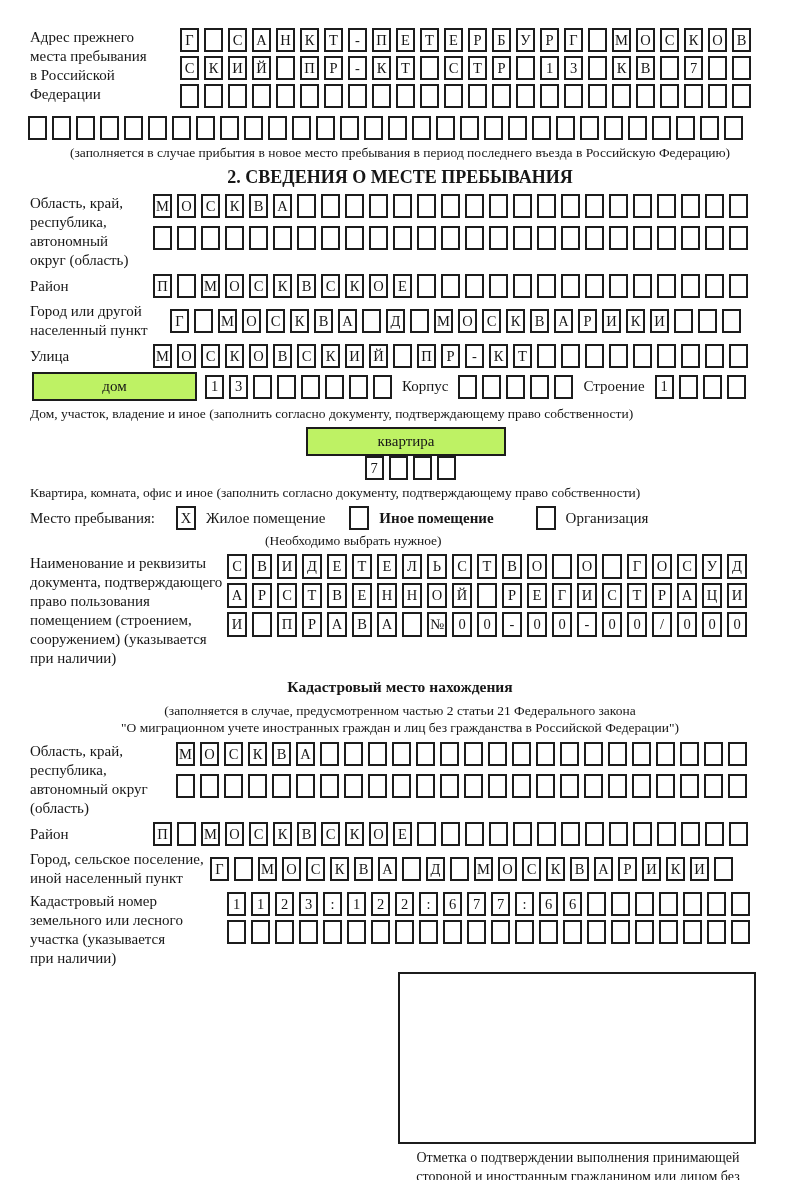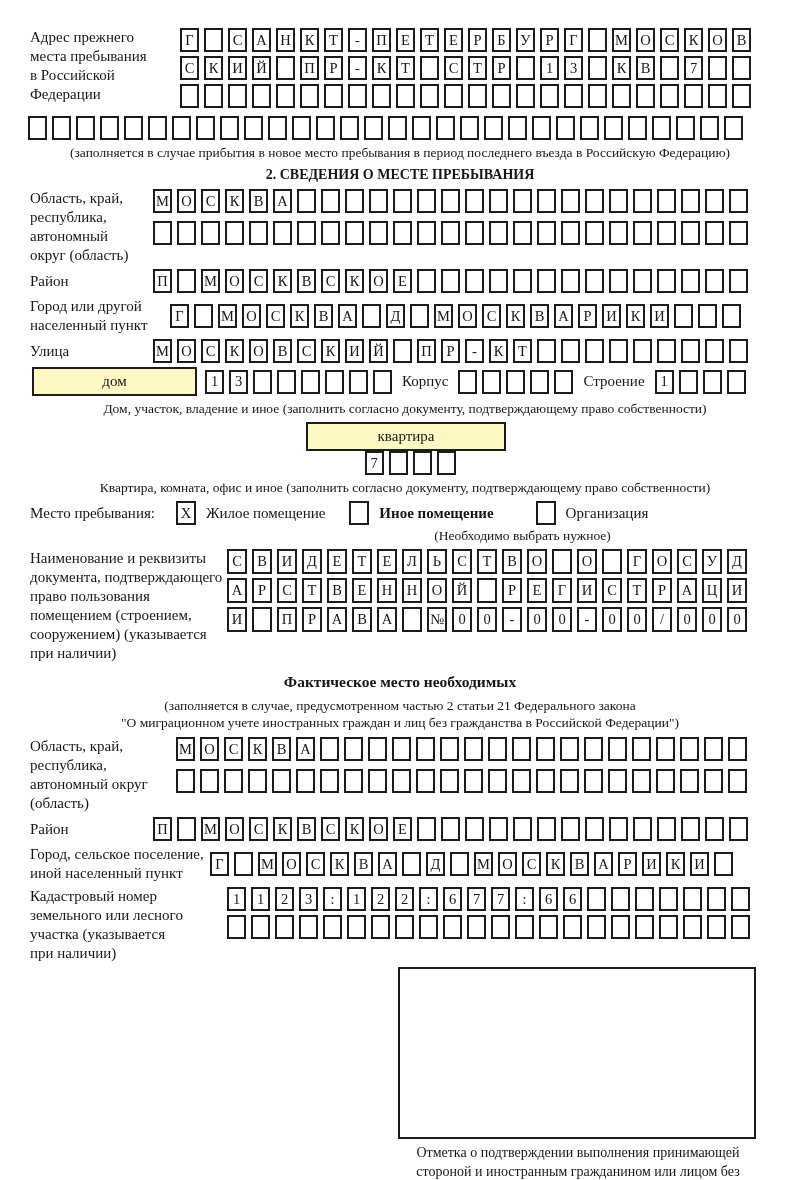--- a/index.html
+++ b/index.html
@@ -20,28 +20,28 @@
   }
   .cells .cell:last-child{margin-right:0;}
   .cells.lg .cell{width:20px;height:25px;}
   .frow{display:flex;align-items:flex-start;margin-left:10px;margin-bottom:4px;}
   .frow.vcenter{align-items:center;}
   .flabel{flex:none;font-size:15px;line-height:19px;}
   .flabel span{display:block;}
   .rowstack .cells{margin-bottom:4px;}
   .w150{width:150px;} .w123{width:123px;} .w140{width:140px;}
   .w197{width:197px;} .w146{width:146px;} .w180{width:180px;}
-  .note{font-size:13.5px;line-height:17px;text-align:center;}
+  .note{font-size:13.5px;line-height:17px;}
   .note.center{text-align:center;}
   .note.indent{margin-left:10px;margin-bottom:5px;}
-  .sec-title{text-align:center;font-weight:bold;font-size:14px;margin:6px 0 6px 0;}
+  .sec-title{text-align:center;font-weight:bold;font-size:18px;margin:6px 0 6px 0;}
   .fact-title{text-align:center;font-weight:bold;font-size:15.5px;margin:10px 0 6px 0;}
   .bigbox{
     flex:none;height:29px;border:2px solid #1c1c1c;box-sizing:border-box;
-    display:flex;align-items:center;justify-content:center;font-size:15px;background:#fef9c3;
+    display:flex;align-items:center;justify-content:center;font-size:15px;background:#bef264;
   }
   .inline-lbl{flex:none;padding:0 10px;font-size:15px;line-height:29px;}
   .checkbox{
     flex:none;width:20px;height:24px;border:2px solid #1c1c1c;box-sizing:border-box;
     display:flex;align-items:center;justify-content:center;font-size:14.5px;background:#fff;
   }
   .mesto-row{display:flex;align-items:center;margin-left:10px;margin-bottom:2px;}
   .mesto-row .opt-label{padding-left:10px;}
   .stamp-box{
     margin-left:378px;margin-top:2px;width:358px;height:172px;
@@ -472,21 +472,21 @@
           <span class="cell">0</span>
           <span class="cell">0</span>
           <span class="cell">/</span>
           <span class="cell">0</span>
           <span class="cell">0</span>
           <span class="cell">0</span>
         </div>
     </div>
   </div>
 
-  <div class="fact-title">Фактическое место необходимых</div>
+  <div class="fact-title">Кадастровый место нахождения</div>
   <div class="note center">(заполняется в случае, предусмотренном частью 2 статьи 21 Федерального закона</div>
   <div class="note center" style="margin-bottom:6px;">"О миграционном учете иностранных граждан и лиц без гражданства в Российской Федерации")</div>
 
   <div class="frow">
     <div class="flabel w146">
       <span>Область, край,</span>
       <span>республика,</span>
       <span>автономный округ</span>
       <span>(область)</span>
     </div>

